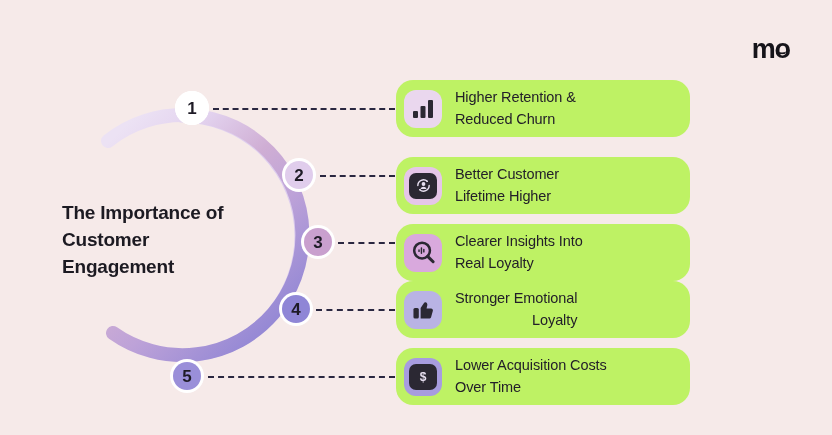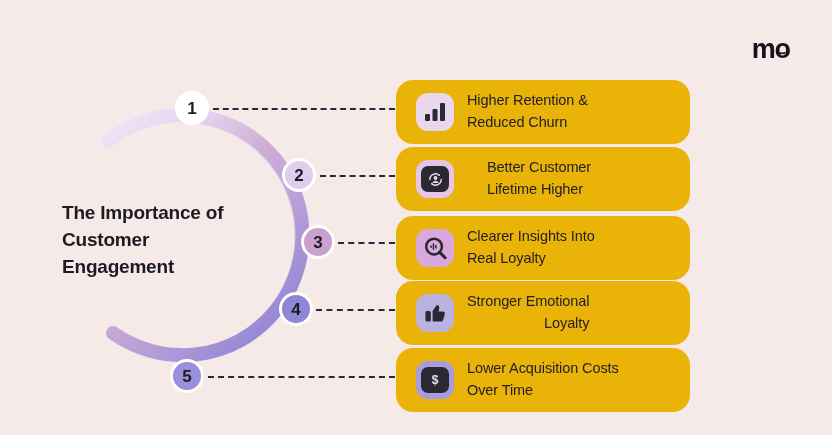--- a/index.html
+++ b/index.html
@@ -54,24 +54,24 @@
   .marker span{position:relative;z-index:2;line-height:1;}
 
   
   .connector{
     position:absolute;height:0;
     border-top:2.1px dashed #2a2740;
   }
 
   
   .card{
-    position:absolute;left:396px;width:294px;height:64px;
-    background:#eab308;border-radius:17px;
+    position:absolute;left:396px;width:294px;height:57px;
+    background:#bef264;border-radius:17px;
     display:flex;align-items:center;
-    box-sizing:border-box;padding-left:20px;
+    box-sizing:border-box;padding-left:8px;
   }
   .icon-tile{
     width:38px;height:38px;border-radius:12px;flex:none;
     display:flex;align-items:center;justify-content:center;
   }
   .icon-inner-dark{
     width:28px;height:26px;border-radius:7px;background:#2b2833;
     display:flex;align-items:center;justify-content:center;
   }
   .card-text{
@@ -158,40 +158,40 @@
         <rect x="8.5" y="7" width="5" height="12" rx="1.1" fill="#2b2833"></rect>
         <rect x="16" y="1" width="5" height="18" rx="1.1" fill="#2b2833"></rect>
       </svg>
     </div>
     <div class="card-text">
       <div>Higher Retention &amp;</div>
       <div>Reduced Churn</div>
     </div>
   </div>
 
-  <div class="card" style="top:147px;gap:20px;">
+  <div class="card" style="top:157px;">
     <div class="icon-tile" style="background:#e5c6e8;">
       <div class="icon-inner-dark">
         <svg width="19" height="17" viewBox="0 0 20 18" aria-hidden="true">
           <path d="M4 9a6 6 0 0 1 10-4.4" fill="none" stroke="#e7dff0" stroke-width="1.5" stroke-linecap="round"></path>
           <path d="M16 9a6 6 0 0 1-10 4.4" fill="none" stroke="#e7dff0" stroke-width="1.5" stroke-linecap="round"></path>
           <path d="M13.4 3.1l1.2 1.6-2 .3z" fill="#e7dff0"></path>
           <path d="M6.6 14.9l-1.2-1.6 2-.3z" fill="#e7dff0"></path>
           <circle cx="10" cy="7.4" r="2" fill="#e7dff0"></circle>
           <path d="M6.7 12.6a3.6 3.6 0 0 1 6.6 0z" fill="#e7dff0"></path>
         </svg>
       </div>
     </div>
     <div class="card-text">
       <div>Better Customer</div>
       <div>Lifetime Higher</div>
     </div>
   </div>
 
-  <div class="card" style="top:216px;">
+  <div class="card" style="top:224px;">
     <div class="icon-tile" style="background:#d9a9dd;">
       <svg width="25" height="25" viewBox="0 0 26 26" aria-hidden="true">
         <circle cx="11.5" cy="11" r="8.2" fill="none" stroke="#2b2833" stroke-width="2.6"></circle>
         <line x1="17.3" y1="17" x2="23" y2="22.6" stroke="#2b2833" stroke-width="3.2" stroke-linecap="round"></line>
         <rect x="7.6" y="9.6" width="1.5" height="3" rx="0.7" fill="#2b2833"></rect>
         <rect x="10.1" y="7.6" width="1.5" height="7" rx="0.7" fill="#2b2833"></rect>
         <rect x="12.6" y="9.1" width="1.5" height="4" rx="0.7" fill="#2b2833"></rect>
       </svg>
     </div>
     <div class="card-text">

